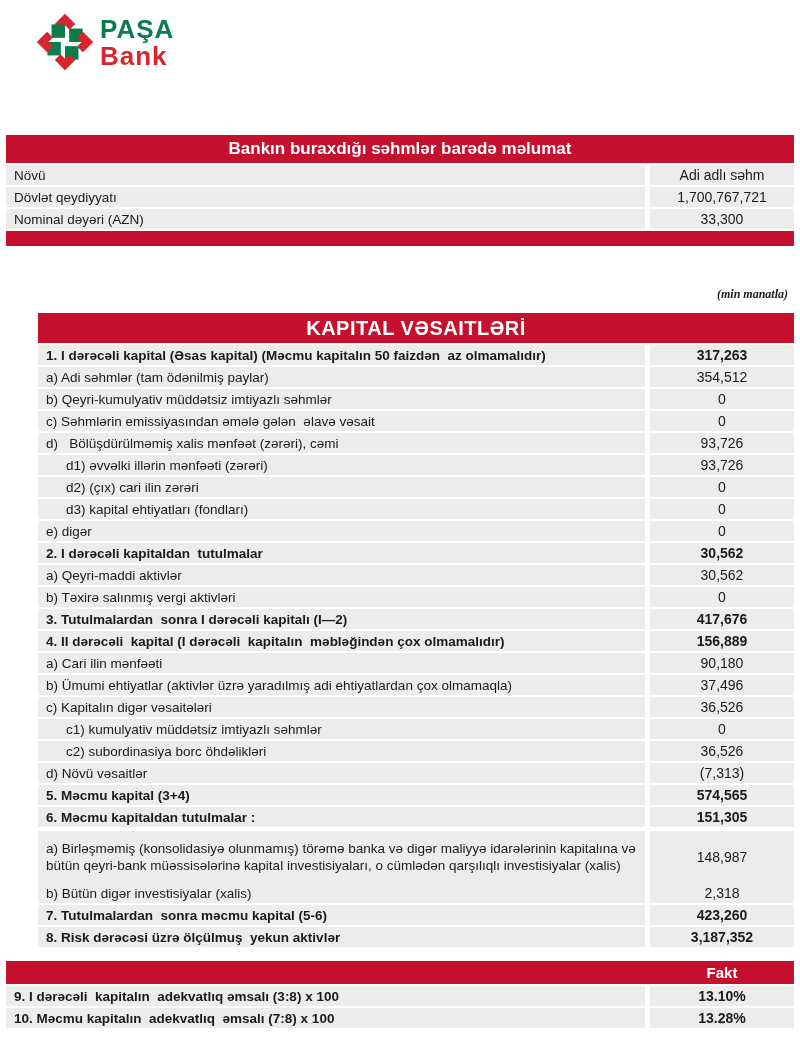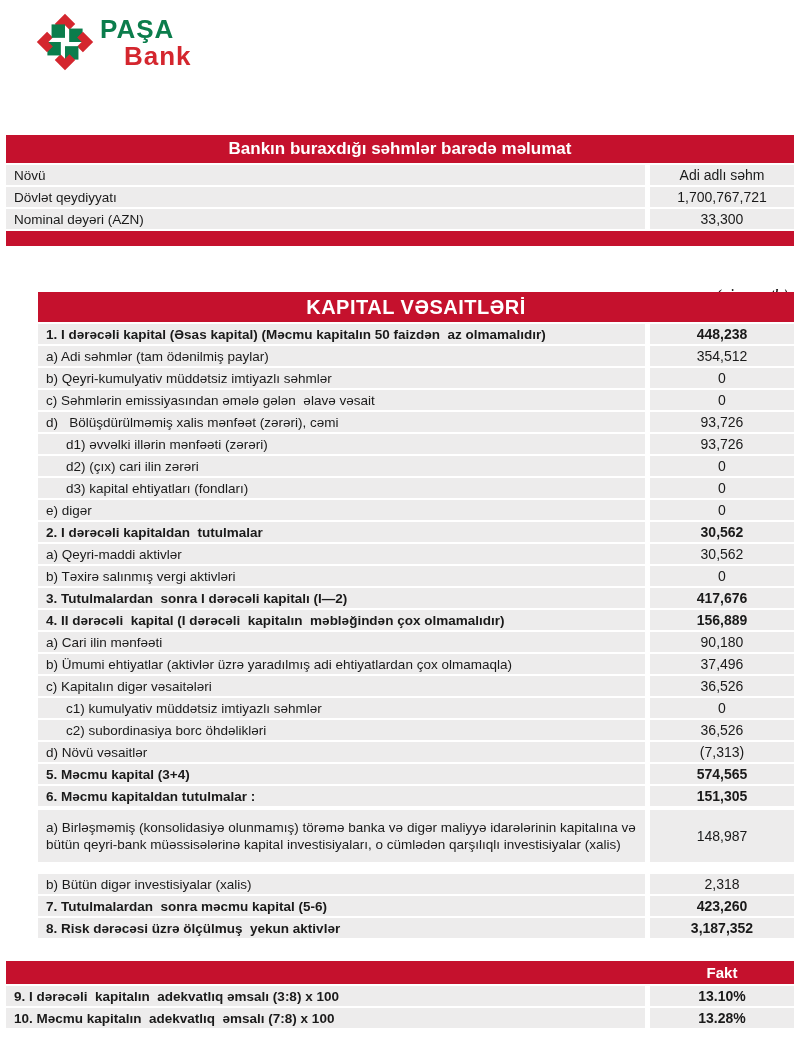--- a/index.html
+++ b/index.html
@@ -13,36 +13,36 @@
   html,body{background:#fff;}
   .page{
     position:relative;width:800px;height:1046px;background:#fff;
     font-family:"Liberation Sans",sans-serif;color:var(--ink);overflow:hidden;
   }
   
   .brand{position:absolute;top:10px;left:33px;display:flex;align-items:center;gap:3px;}
   .logo-mark svg{width:64px;height:64px;display:block;}
   .wordmark{display:flex;flex-direction:column;justify-content:center;}
   .wordmark .w1{font-size:26px;font-weight:bold;letter-spacing:1px;color:var(--green);line-height:28px;}
-  .wordmark .w2{font-size:26px;font-weight:bold;letter-spacing:1px;color:var(--logo-red);line-height:26px;margin-left:24px;}
+  .wordmark .w2{font-size:26px;font-weight:bold;letter-spacing:1px;color:var(--logo-red);line-height:26px;}
   
   .tbl{position:absolute;left:6px;right:6px;border-radius:15px;}
   .bar{
     background:var(--red);color:#fff;font-weight:bold;text-align:center;
     display:flex;align-items:center;justify-content:center;
   }
   .bar.shares-title{height:28px;font-size:17px;}
   .bar.capital-title{height:30px;font-size:20px;letter-spacing:.5px;}
   .t-row{display:flex;gap:5px;margin-bottom:2px;}
   .cell{background:var(--row);display:flex;align-items:center;}
   .cell.label{flex:1;min-height:20px;padding:1px 6px 1px 8px;font-size:13.5px;white-space:pre-wrap;}
   .cell.value{width:144px;min-height:20px;justify-content:center;font-size:14px;}
   .t-row.bold .cell{font-weight:bold;}
   .t-row.indent .cell.label{padding-left:28px;}
-  .t-row.tall{margin-top:4px;margin-bottom:12px;}
+  .t-row.tall{margin-top:4px;margin-bottom:0;}
   .t-row.tall .cell.label{min-height:52px;line-height:17px;padding-top:6px;padding-bottom:6px;}
   .t-row.tall .cell.value{min-height:52px;}
   .red-divider{height:15px;background:var(--red);margin-top:2px;}
   
   .unit-note{
     position:absolute;top:287px;right:12px;
     font-family:"Liberation Serif",serif;font-style:italic;font-weight:bold;font-size:12px;
   }
   
   .fakt-bar{display:flex;margin-bottom:2px;}
@@ -94,26 +94,26 @@
   <div class="t-row">
     <div class="cell label">Nominal dəyəri (AZN)</div>
     <div class="cell value">33,300</div>
   </div>
 </div>
     <div class="red-divider"></div>
   </div>
 
   <div class="unit-note">(min manatla)</div>
 
-  <div class="tbl" style="top:292px;padding-left:32px;">
+  <div class="tbl" style="top:313px;padding-left:32px;">
     <div class="bar capital-title">KAPITAL VƏSAITLƏRİ</div>
     <div id="capital-rows" style="margin-top:2px;">
   <div class="t-row bold">
     <div class="cell label">1. I dərəcəli kapital (Əsas kapital) (Məcmu kapitalın 50 faizdən  az olmamalıdır)</div>
-    <div class="cell value">448,238</div>
+    <div class="cell value">317,263</div>
   </div>
 
   <div class="t-row">
     <div class="cell label">a) Adi səhmlər (tam ödənilmiş paylar)</div>
     <div class="cell value">354,512</div>
   </div>
 
   <div class="t-row">
     <div class="cell label">b) Qeyri-kumulyativ müddətsiz imtiyazlı səhmlər</div>
     <div class="cell value">0</div>

